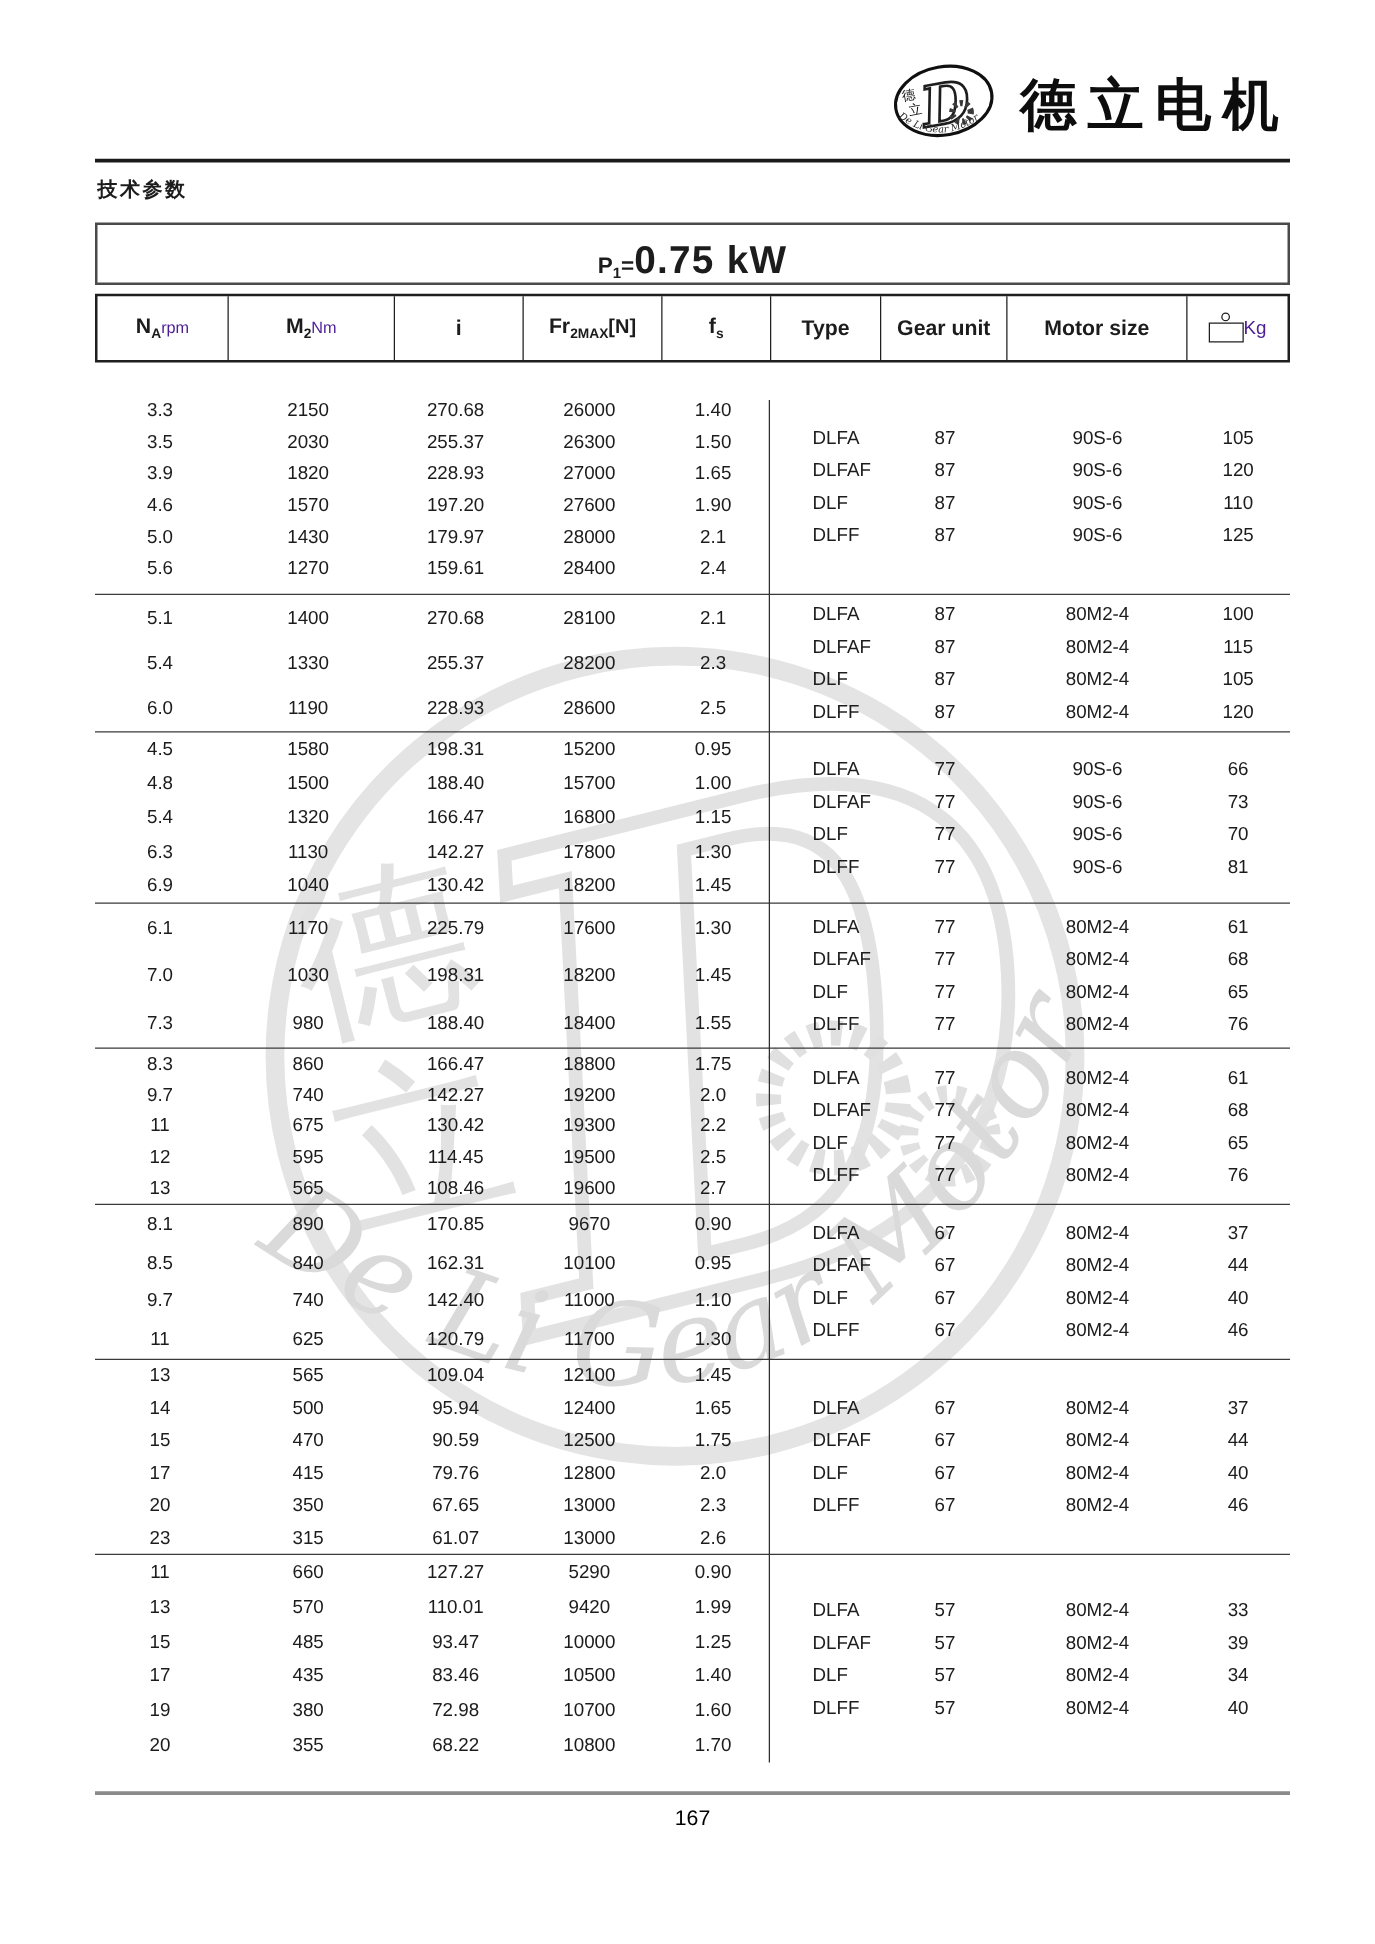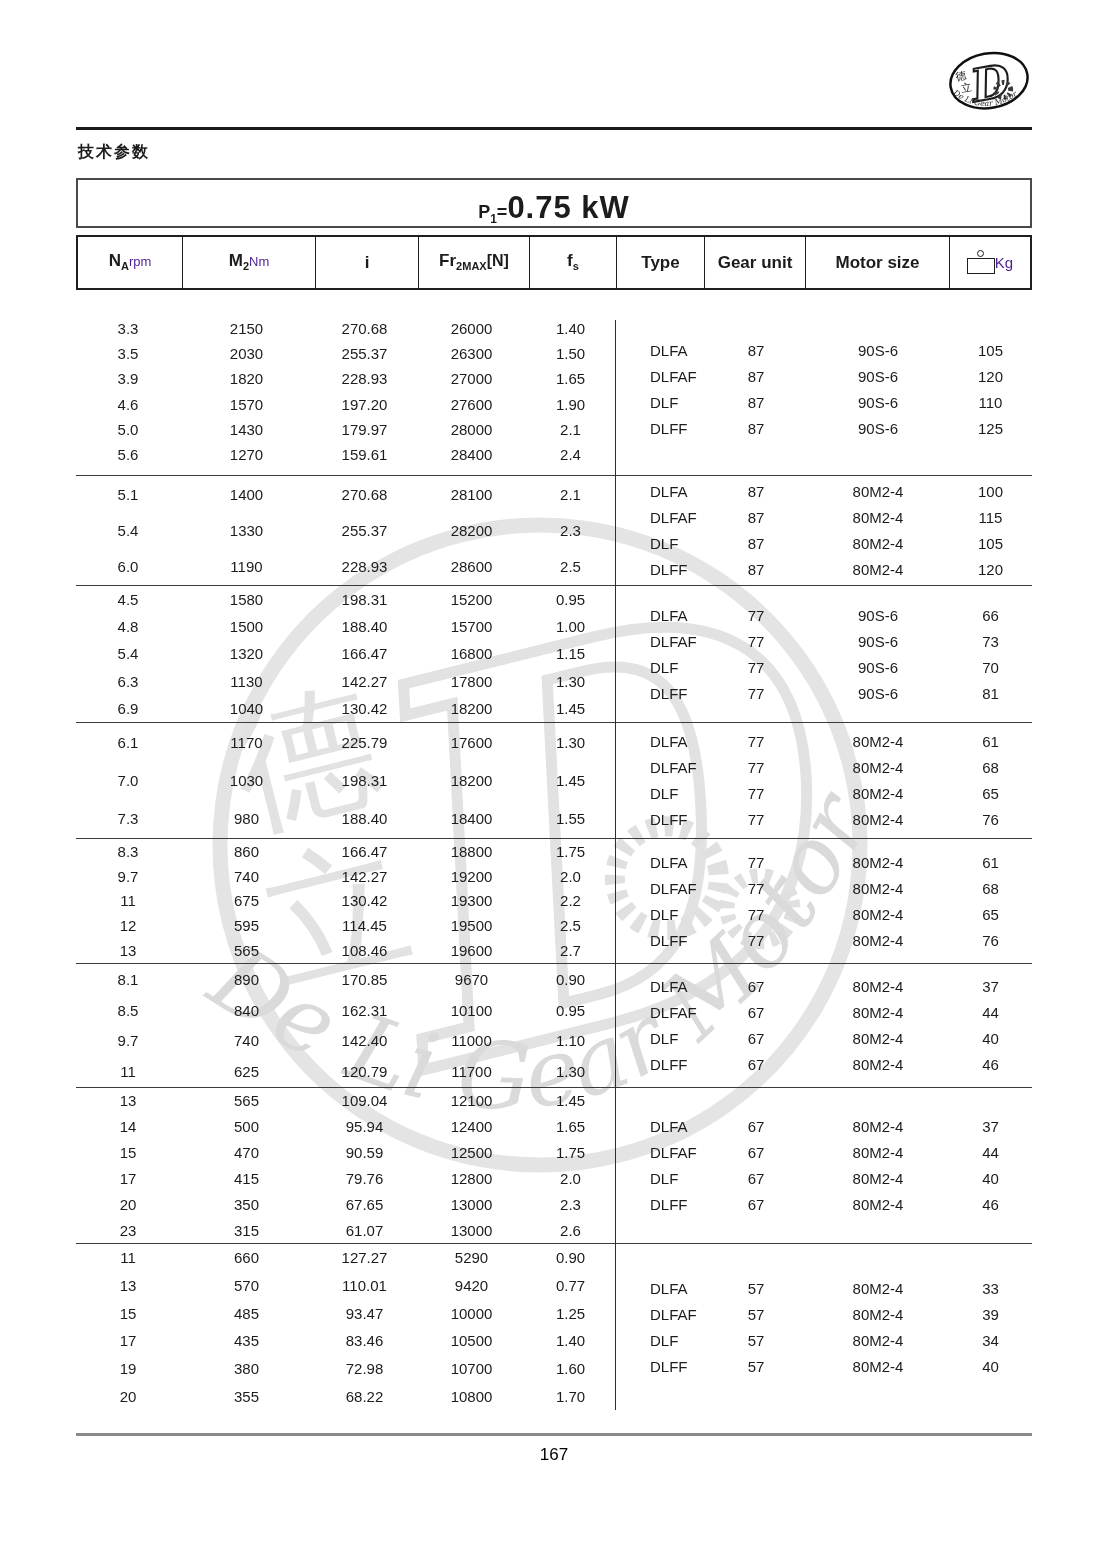--- a/index.html
+++ b/index.html
@@ -91,20 +91,21 @@
           <text x="30" y="58" font-size="54" font-style="italic" font-weight="bold" font-family="&quot;DejaVu Serif&quot;, serif" fill="none" stroke="#1d1d1d" stroke-width="2.6">D</text>
           <text x="13" y="29" font-size="13" fill="#101010" font-family="&quot;DejaVu Serif&quot;, serif">德</text>
           <text x="17" y="44" font-size="13" fill="#101010" font-family="&quot;DejaVu Serif&quot;, serif">立</text>
           <circle cx="67" cy="50" r="9" fill="none" stroke="#3a3a3a" stroke-width="6" stroke-dasharray="3 3"></circle>
         </g>
         <path id="logoarc" d="M 8 52 Q 52 84 96 46" fill="none"></path>
         <text font-size="9.5" font-style="italic" fill="#2a2a2a" font-family="&quot;DejaVu Serif&quot;, serif">
           <textPath href="#logoarc">De Li Gear Motor</textPath>
         </text>
       </svg>
+      <div class="brand-name">德立电机</div>
     </header>
 
     <div class="toprule"></div>
 
     <div class="sec-row">
       <span class="sec-cn">技术参数</span>
     </div>
 
     <div class="power-box">
       <span class="p-small"><span>P</span><sub>1</sub><span>=</span></span>
@@ -475,21 +476,21 @@
     <div class="g-left">
             <div class="cell">11</div>
             <div class="cell">660</div>
             <div class="cell">127.27</div>
             <div class="cell">5290</div>
             <div class="cell">0.90</div>
             <div class="cell">13</div>
             <div class="cell">570</div>
             <div class="cell">110.01</div>
             <div class="cell">9420</div>
-            <div class="cell">0.77</div>
+            <div class="cell">1.99</div>
             <div class="cell">15</div>
             <div class="cell">485</div>
             <div class="cell">93.47</div>
             <div class="cell">10000</div>
             <div class="cell">1.25</div>
             <div class="cell">17</div>
             <div class="cell">435</div>
             <div class="cell">83.46</div>
             <div class="cell">10500</div>
             <div class="cell">1.40</div>

